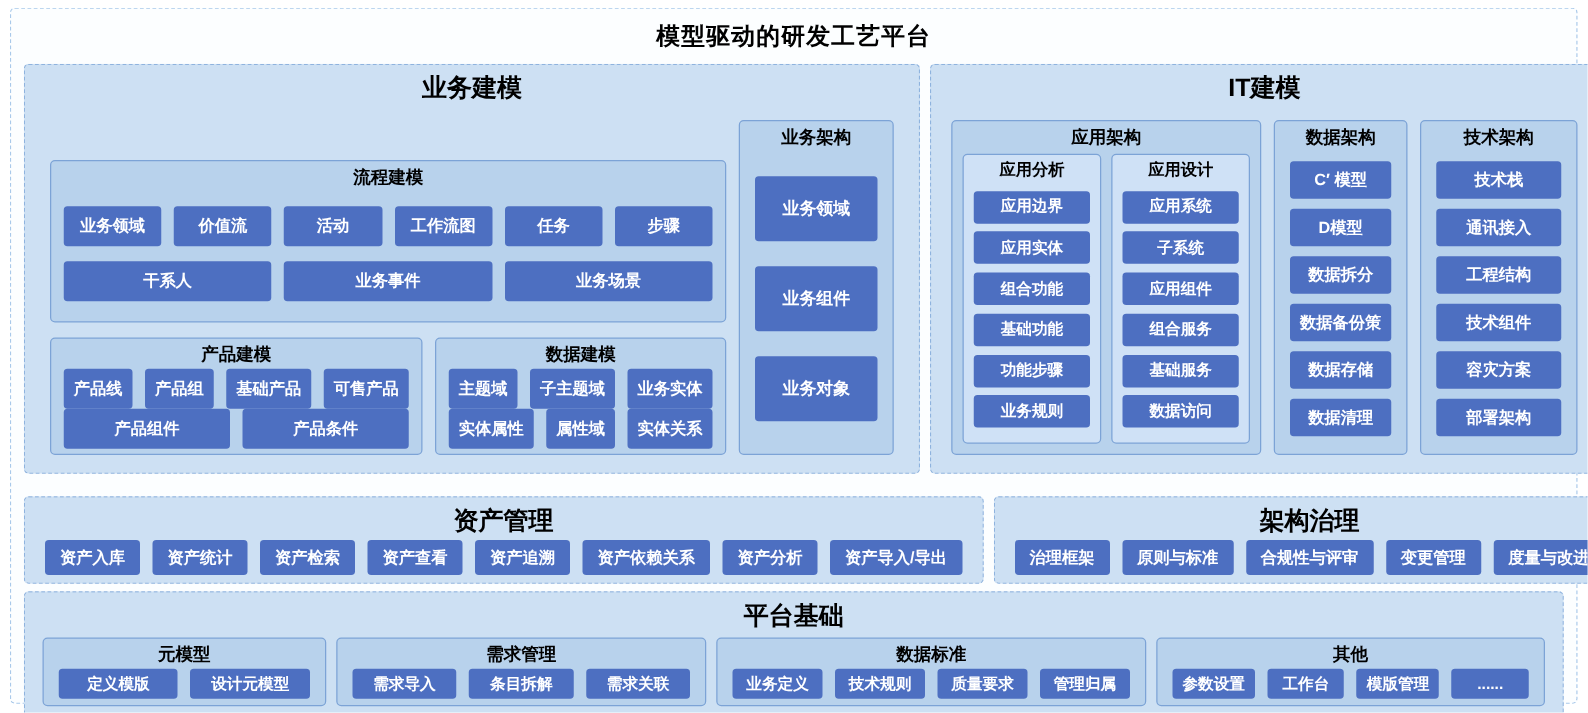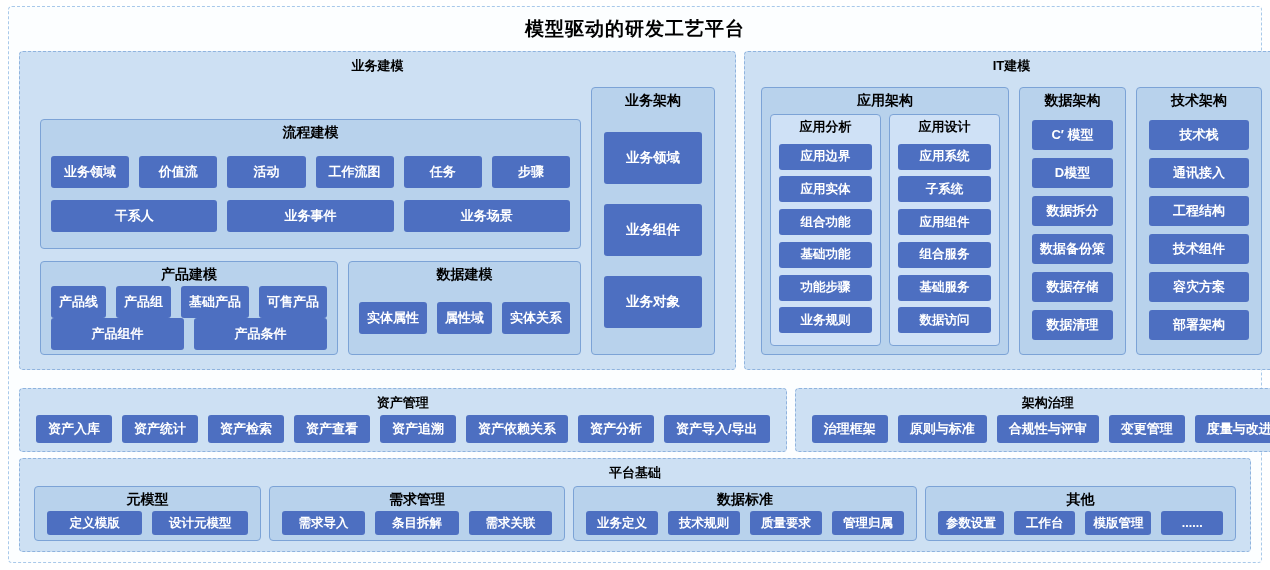--- a/index.html
+++ b/index.html
@@ -16,21 +16,21 @@
     padding: 4px 10px 10px; display: flex; flex-direction: column; gap: 6px;
   }
   .page-title {
     text-align: center; font-size: 19px; font-weight: bold; color: #000;
     padding: 5px 0 3px; letter-spacing: 1px;
   }
   .section {
     background: #cde0f3; border: 1px dashed #8fb3de; border-radius: 4px;
     display: flex; flex-direction: column;
   }
-  .section-title { text-align: center; font-weight: bold; font-size: 13px; color: #000; padding: 5px 0 2px; }
+  .section-title { text-align: center; font-weight: bold; font-size: 20px; color: #000; padding: 5px 0 2px; }
   .sub {
     background: #b8d2ec; border: 1px solid #7ca3d6; border-radius: 4px;
     display: flex; flex-direction: column;
   }
   .sub-title { text-align: center; font-weight: bold; font-size: 14px; color: #000; padding: 4px 0 2px; }
   .inner {
     flex: 1; background: #cfe1f6; border: 1px solid #7ca3d6; border-radius: 4px;
     display: flex; flex-direction: column;
   }
   .inner-title { text-align: center; font-weight: bold; font-size: 13px; color: #000; padding: 3px 0 1px; }
@@ -123,20 +123,25 @@
                 <div class="btn-row">
                     <div class="btn">产品组件</div>
                     <div class="btn">产品条件</div>
                   </div>
               </div>
             </div>
             <div class="sub datam">
               <div class="sub-title">数据建模</div>
               <div class="sub-body">
                 <div class="btn-row">
+                    <div class="btn">主题域</div>
+                    <div class="btn">子主题域</div>
+                    <div class="btn">业务实体</div>
+                  </div>
+                <div class="btn-row">
                     <div class="btn">实体属性</div>
                     <div class="btn">属性域</div>
                     <div class="btn">实体关系</div>
                   </div>
               </div>
             </div>
           </div>
         </div>
         <div class="sub arch">
           <div class="sub-title">业务架构</div>

